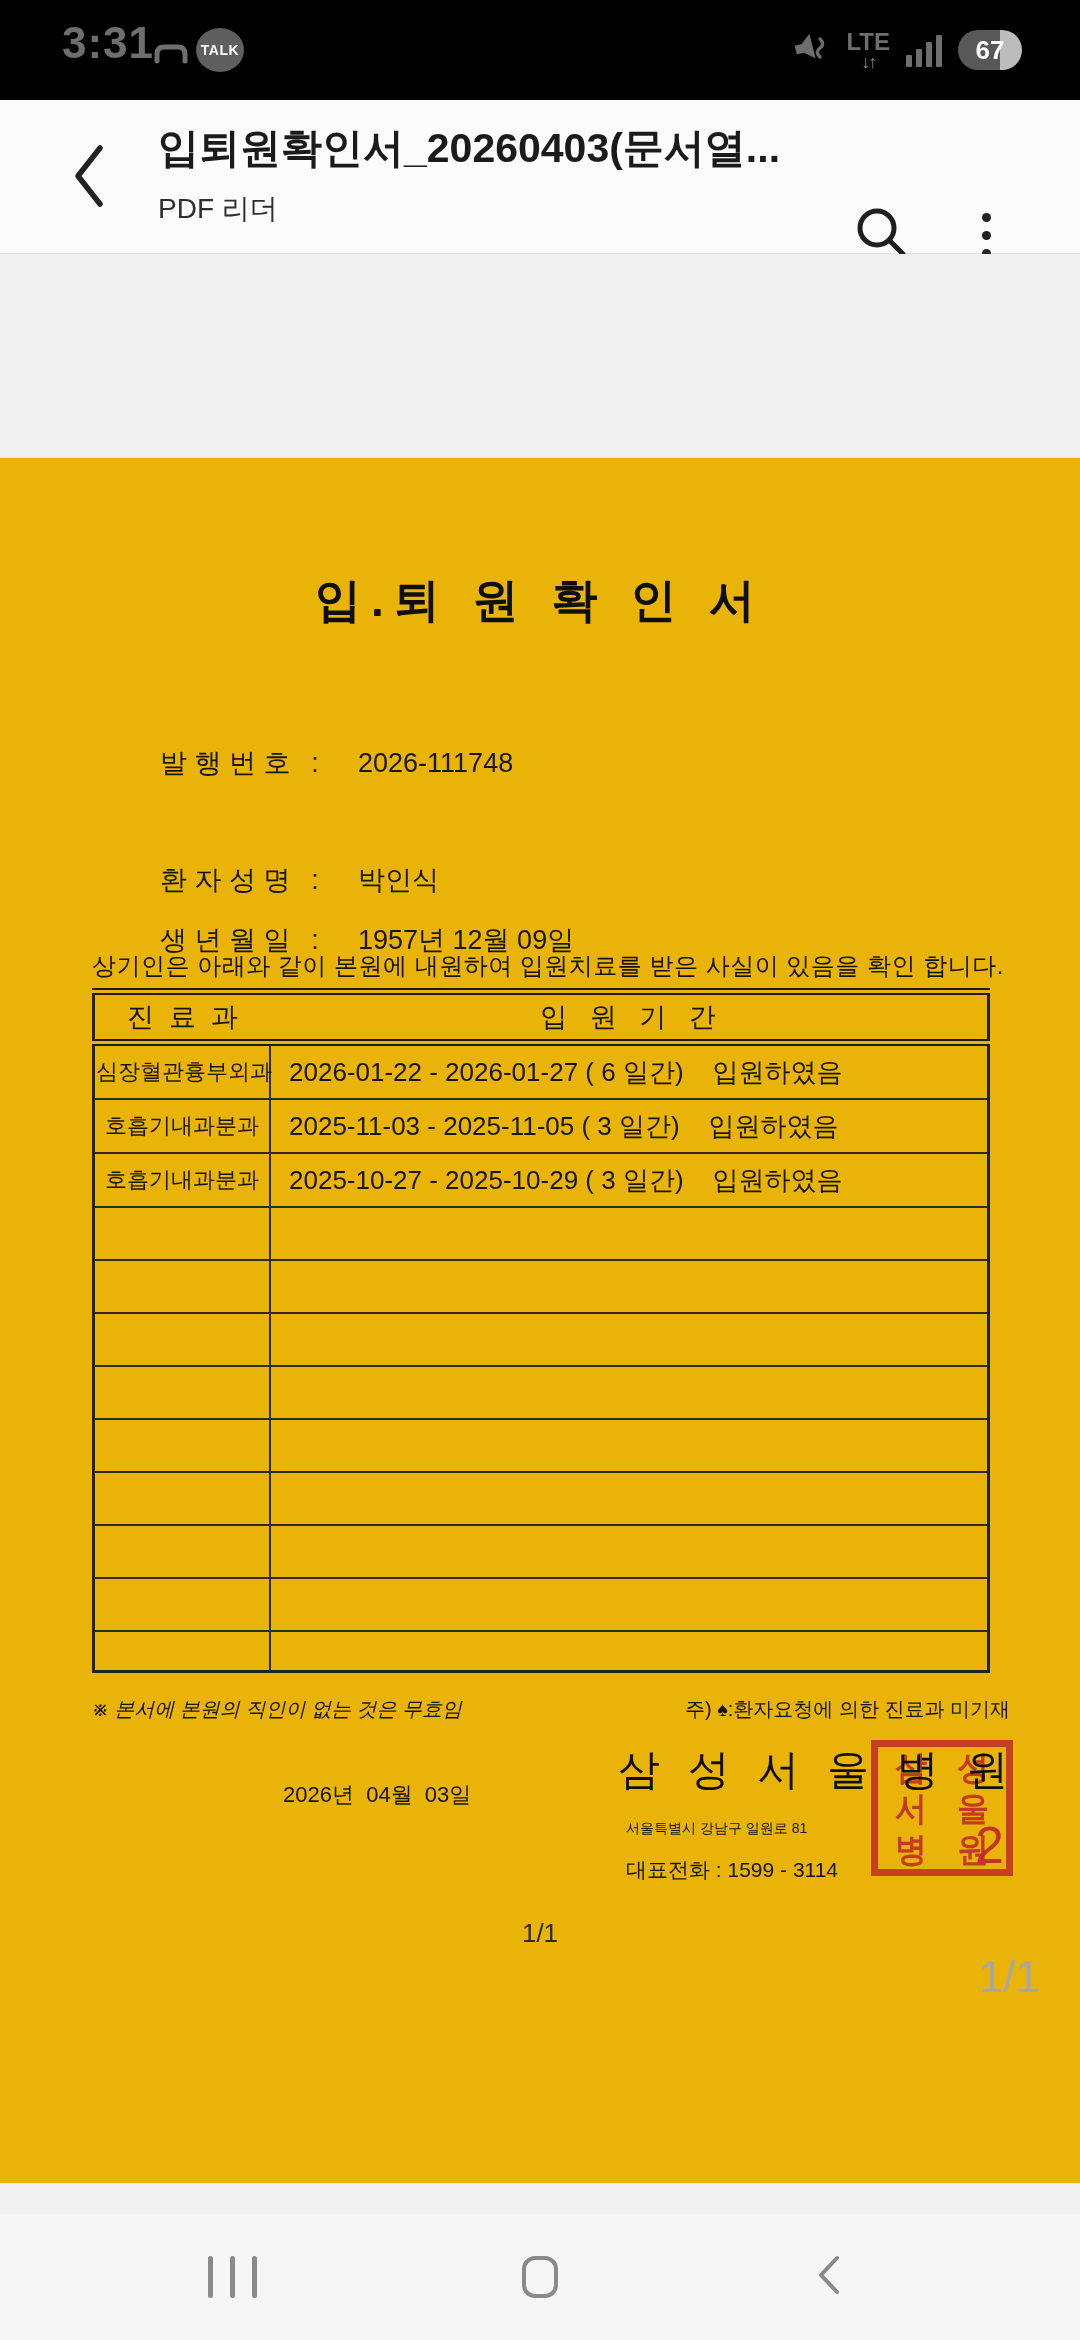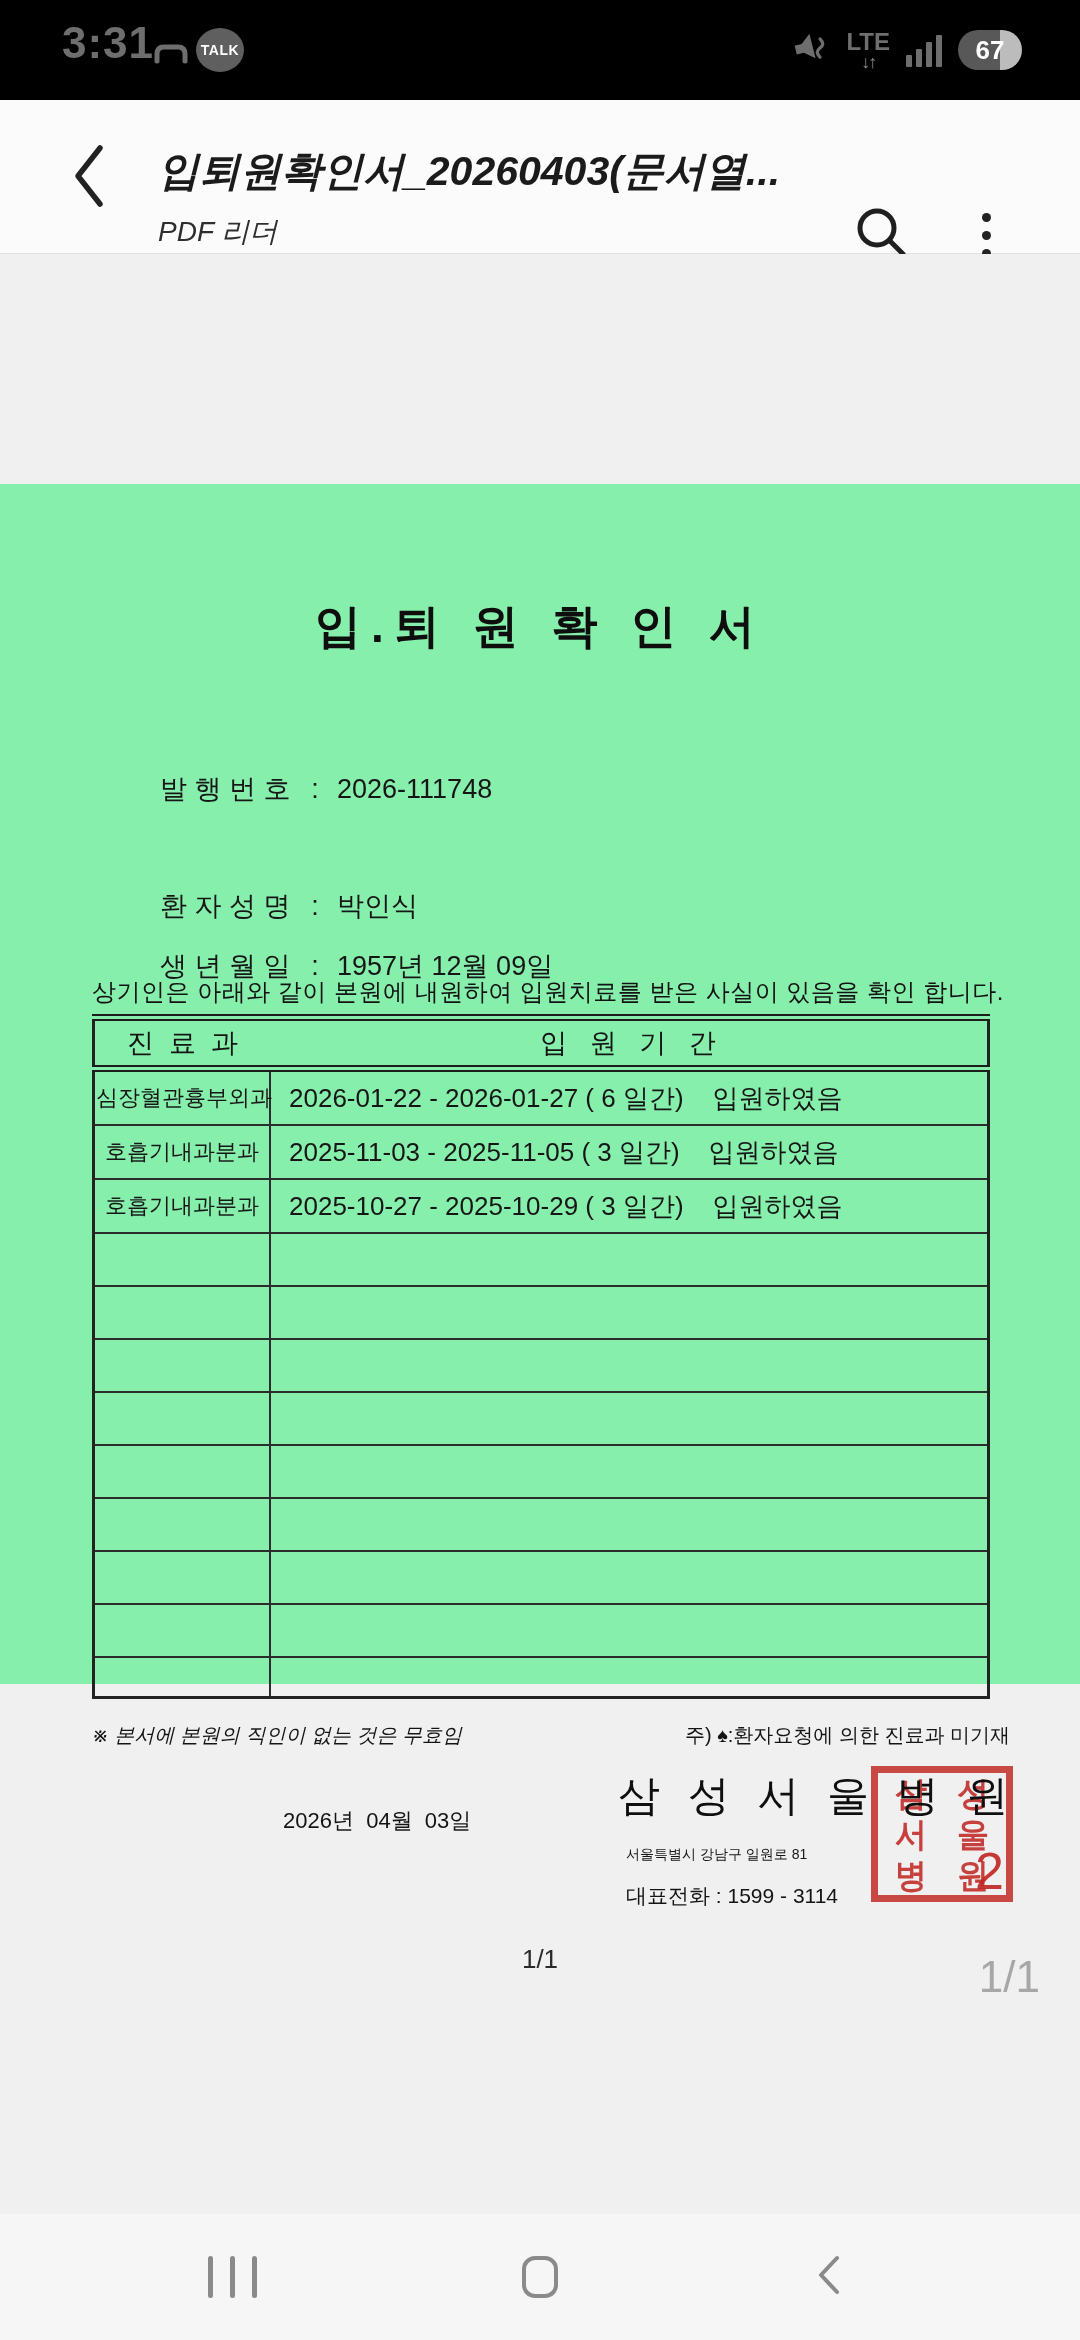--- a/index.html
+++ b/index.html
@@ -27,38 +27,38 @@
   .sig-bars i:nth-child(4){height:32px;}
   .battery{width:64px;height:40px;border-radius:20px;
            background:linear-gradient(to right,#585858 0 66%,#bcbcbc 66%);
            display:flex;align-items:center;justify-content:center;text-align:center;}
   .battery span{color:#fff;font-size:26px;font-weight:700;}
 
   
   .app-bar{position:absolute;top:100px;left:0;width:1080px;height:154px;background:#fbfbfb;
            border-bottom:1px solid #e2e2e2;box-sizing:border-box;}
   .back-btn{position:absolute;left:58px;top:38px;width:64px;height:80px;display:flex;align-items:center;justify-content:center;}
-  .title-block{position:absolute;left:158px;top:44px;width:660px;font-style:italic;}
+  .title-block{position:absolute;left:158px;top:21px;width:660px;}
   .doc-file-title{font-size:41px;font-weight:700;color:#1b1b1b;white-space:nowrap;overflow:hidden;}
   .doc-sub{font-size:28px;color:#2e2e2e;margin-top:14px;}
   .search-btn{position:absolute;left:842px;top:135px;width:80px;height:80px;margin-top:-40px;display:flex;align-items:center;justify-content:center;}
   .menu-btn{position:absolute;left:948px;top:135px;width:76px;height:80px;margin-top:-40px;
             display:flex;flex-direction:column;align-items:center;justify-content:center;gap:9px;}
   .menu-btn i{width:9px;height:9px;border-radius:50%;background:#222;}
 
   
   .pdf-viewer{position:absolute;top:254px;left:0;width:1080px;height:1960px;background:#f0f0f0;}
-  .pdf-page{position:absolute;top:230px;left:0;width:1080px;height:1200px;background:#86efac;color:#161616;}
+  .pdf-page{position:absolute;top:204px;left:0;width:1080px;height:1725px;background:#eab308;color:#161616;}
 
   .doc-title{position:absolute;top:112px;left:0;width:100%;text-align:center;
              font-size:46px;font-weight:600;letter-spacing:10px;color:#0e0e0e;}
   .f-row{position:absolute;left:100px;font-size:27px;color:#161616;white-space:pre;}
   .f-label{display:inline-block;width:142px;}
   .f-colon{display:inline-block;width:26px;text-align:center;}
-  .f-value{margin-left:9px;}
+  .f-value{margin-left:30px;}
   .statement{position:absolute;left:92px;top:492px;font-size:24px;color:#121212;letter-spacing:.5px;white-space:pre;}
 
   .adm-table{position:absolute;left:92px;top:530px;width:898px;border-collapse:collapse;
              border-left:3px solid #222;border-right:3px solid #222;border-bottom:3px solid #222;table-layout:fixed;}
   .adm-table th{border-top:7px double #1d1d1d;border-bottom:7px double #1d1d1d;
              font-size:27px;font-weight:500;color:#141414;height:42px;white-space:pre;}
   .adm-table td{border:2px solid #2c2c2c;white-space:pre;}
   .col-dept{width:173px;text-align:center;font-size:22px;}
   .col-period{padding-left:18px;font-size:26px;text-align:left;}
   .data-row td{height:50px;}

